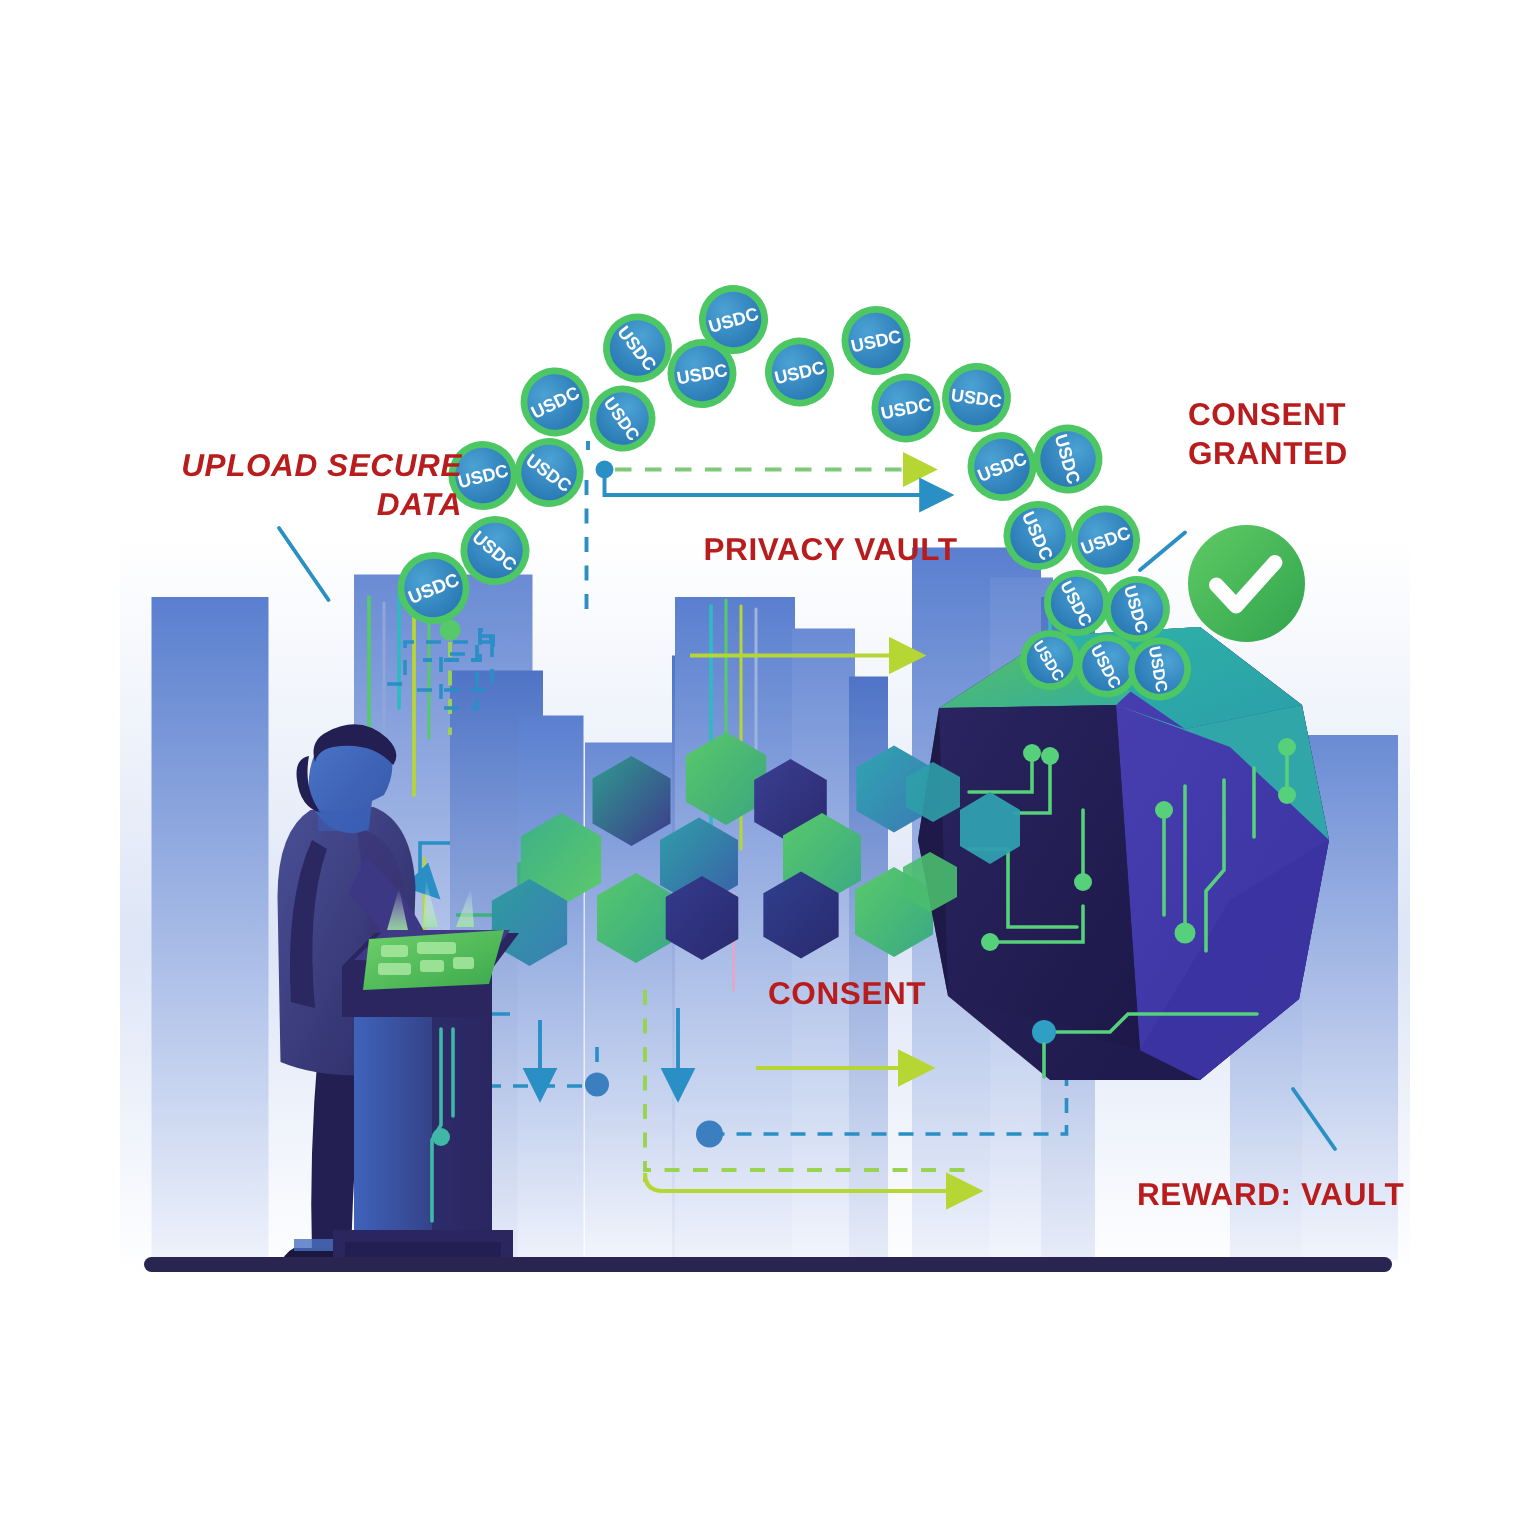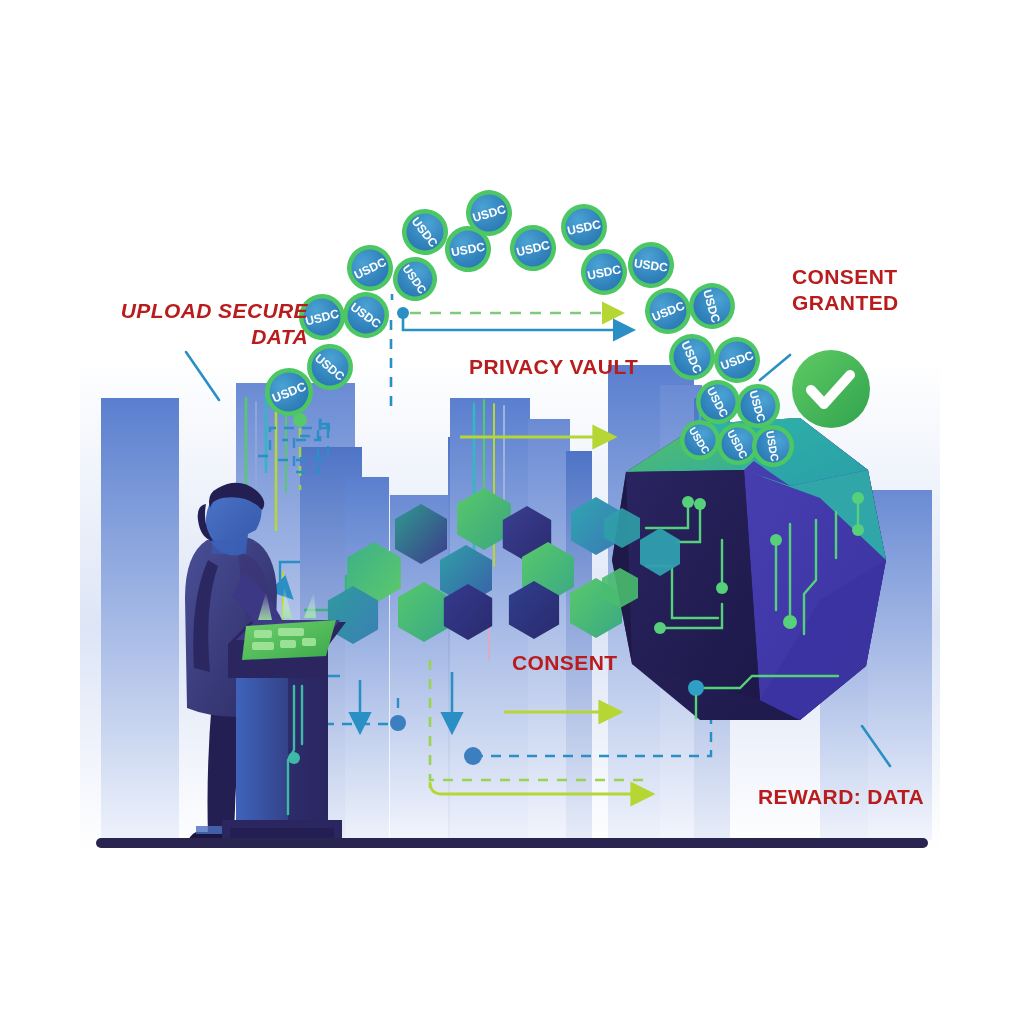--- a/index.html
+++ b/index.html
@@ -440,14 +440,14 @@
 
     <rect x="96" y="838" width="832" height="10" rx="5" fill="#2a2450"></rect>
   </svg>
 
   <div class="lbl" id="lbl-upload">UPLOAD SECURE
 DATA</div>
   <div class="lbl" id="lbl-vault">PRIVACY VAULT</div>
   <div class="lbl" id="lbl-consent-granted">CONSENT
 GRANTED</div>
   <div class="lbl" id="lbl-consent">CONSENT</div>
-  <div class="lbl" id="lbl-reward">REWARD: DATA</div>
+  <div class="lbl" id="lbl-reward">REWARD: VAULT</div>
 </div>
 
 </body></html>

